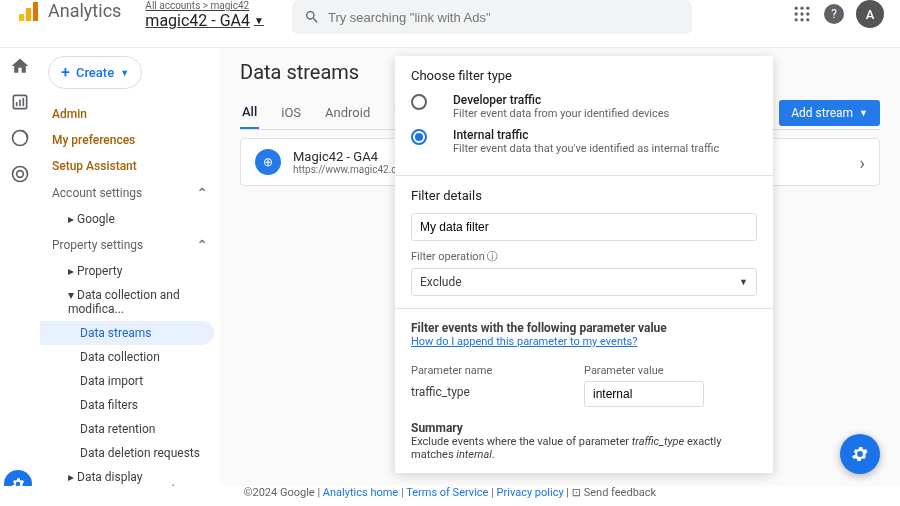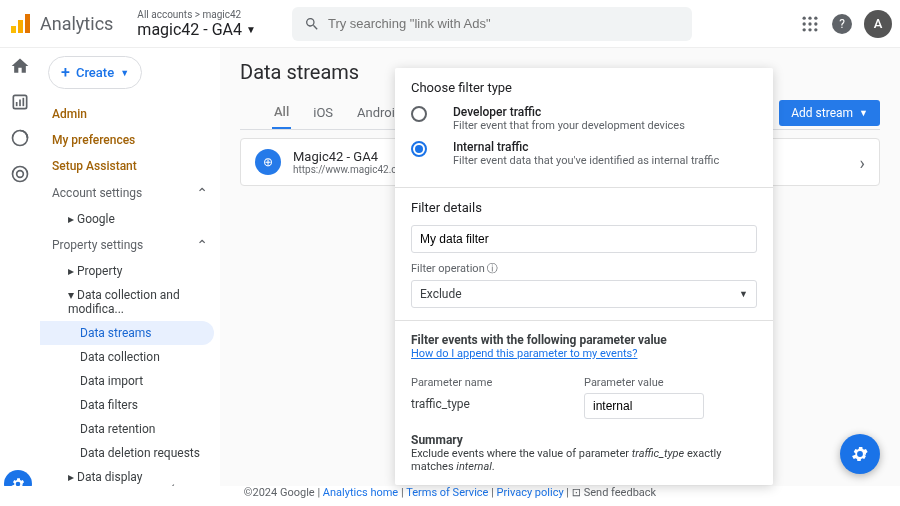--- a/index.html
+++ b/index.html
@@ -1,20 +1,20 @@
 <!DOCTYPE html>
 <html><head>
 <meta charset="utf-8">
 <style>
 * { box-sizing: border-box; margin: 0; padding: 0; }
 body { font-family: Roboto, Arial, sans-serif; font-size: 13px; color: #3c4043; background: #fff; width: 900px; height: 506px; overflow: hidden; position: relative; }
-.topbar { height: 48px; display: flex; align-items: center; padding: 0 8px; border-bottom: 1px solid #eee; }
+.topbar { height: 48px; display: flex; align-items: flex-start; padding: 0 16px; border-bottom: 1px solid #eee; }
 .logo-icon { width: 24px; height: 24px; margin-right: 8px; }
 .product-name { font-size: 18px; color: #5f6368; font-weight: 400; margin-right: 16px; }
-.breadcrumb-box { padding: 0 8px; margin-right: 28px; }
+.breadcrumb-box { padding: 0 8px; margin-right: 20px; text-decoration: underline; }
 .breadcrumb-path { font-size: 10px; color: #5f6368; }
 .account-select { font-size: 16px; color: #202124; display: flex; align-items: center; cursor: pointer; }
 .search { flex: 1; display: flex; align-items: center; background: #f1f3f4; border-radius: 6px; height: 34px; padding: 0 12px; max-width: 400px; }
 .search input { border: none; background: transparent; outline: none; flex: 1; font-size: 13px; margin-left: 8px; }
 .top-right { margin-left: auto; display: flex; align-items: center; gap: 12px; }
 .grid-icon { width: 20px; height: 20px; color: #5f6368; }
 .help-icon { width: 20px; height: 20px; border-radius: 50%; background: #5f6368; color: #fff; display: flex; align-items: center; justify-content: center; font-size: 12px; }
 .avatar { width: 28px; height: 28px; border-radius: 50%; background: #555; color: #fff; display: flex; align-items: center; justify-content: center; font-weight: 500; }
 
 .main { display: flex; height: calc(100% - 68px); }
@@ -29,29 +29,29 @@
 .nav-sub { padding: 5px 12px 5px 28px; font-size: 12px; color: #3c4043; cursor: pointer; }
 .nav-sub.active { background: #e8f0fe; color: #1967d2; border-radius: 0 14px 14px 0; margin-right: 6px; }
 .chev { font-size: 14px; color: #5f6368; }
 .gear-fab { position: absolute; bottom: 8px; left: 4px; width: 28px; height: 28px; border-radius: 50%; background: #1a73e8; color: #fff; display: flex; align-items: center; justify-content: center; cursor: pointer; }
 .collapse-chev { position: absolute; bottom: 10px; left: 170px; font-size: 16px; color: #5f6368; cursor: pointer; }
 
 .content { flex: 1; padding: 12px 20px; position: relative; background: #fafafa; opacity: 0.95; }
 .page-title { font-size: 20px; color: #202124; margin-bottom: 12px; }
 .stream-tabs { display: flex; gap: 20px; border-bottom: 1px solid #dadce0; margin-bottom: 8px; align-items: center; }
 .stream-tab { padding: 8px 2px; font-size: 13px; color: #5f6368; cursor: pointer; }
-.stream-tab.active { color: #737373; border-bottom: 2px solid #1a73e8; font-weight: 500; margin-left: 32px; }
+.stream-tab.active { color: #0f172a; border-bottom: 2px solid #1a73e8; font-weight: 500; }
 .add-stream { margin-left: auto; background: #1a73e8; color: #fff; padding: 6px 12px; border-radius: 3px; font-size: 12px; display: flex; align-items: center; gap: 6px; cursor: pointer; }
 .stream-row { background: #fff; border: 1px solid #e0e0e0; border-radius: 4px; padding: 10px 14px; display: flex; align-items: center; gap: 12px; cursor: pointer; }
 .globe { width: 26px; height: 26px; border-radius: 50%; background: #1a73e8; color: #fff; display: flex; align-items: center; justify-content: center; font-size: 12px; }
 .stream-name { font-size: 13px; color: #202124; }
 .stream-url { font-size: 10px; color: #5f6368; }
 .stream-row .chev-r { margin-left: auto; color: #5f6368; font-size: 18px; }
 
-.modal { position: absolute; top: 68px; left: 395px; width: 378px; background: #fff; box-shadow: 0 2px 12px rgba(0,0,0,0.18); border-radius: 2px; z-index: 100; }
+.modal { position: absolute; top: 56px; left: 395px; width: 378px; background: #fff; box-shadow: 0 2px 12px rgba(0,0,0,0.18); border-radius: 2px; z-index: 100; }
 .modal-section { padding: 12px 16px; }
 .modal-title { font-size: 13px; color: #202124; margin-bottom: 10px; }
 .radio-row { display: flex; gap: 26px; margin-bottom: 8px; cursor: pointer; }
 .radio { width: 16px; height: 16px; border: 2px solid #5f6368; border-radius: 50%; display: flex; align-items: center; justify-content: center; flex-shrink: 0; margin-top: 1px; }
 .radio.sel { border-color: #1a73e8; }
 .radio.sel::after { content: ''; width: 8px; height: 8px; background: #1a73e8; border-radius: 50%; }
 .radio-label { font-size: 12px; font-weight: 500; color: #202124; }
 .radio-desc { font-size: 11px; color: #5f6368; }
 .modal hr { border: none; border-top: 1px solid #e0e0e0; }
 .field-label { font-size: 11px; color: #5f6368; margin-bottom: 4px; margin-top: 8px; }
@@ -191,21 +191,21 @@
   </div>
 </div>
 
 <div class="modal">
   <div class="modal-section">
     <div class="modal-title">Choose filter type</div>
     <div class="radio-row">
       <div class="radio"></div>
       <div>
           <div class="radio-label">Developer traffic</div>
-          <div class="radio-desc">Filter event that from your development devices</div>
+          <div class="radio-desc">Filter event data from your identified devices</div>
         </div>
     </div>
     <div class="radio-row">
       <div class="radio sel"></div>
       <div>
           <div class="radio-label">Internal traffic</div>
           <div class="radio-desc">Filter event data that you've identified as internal traffic</div>
         </div>
     </div>
   </div>

